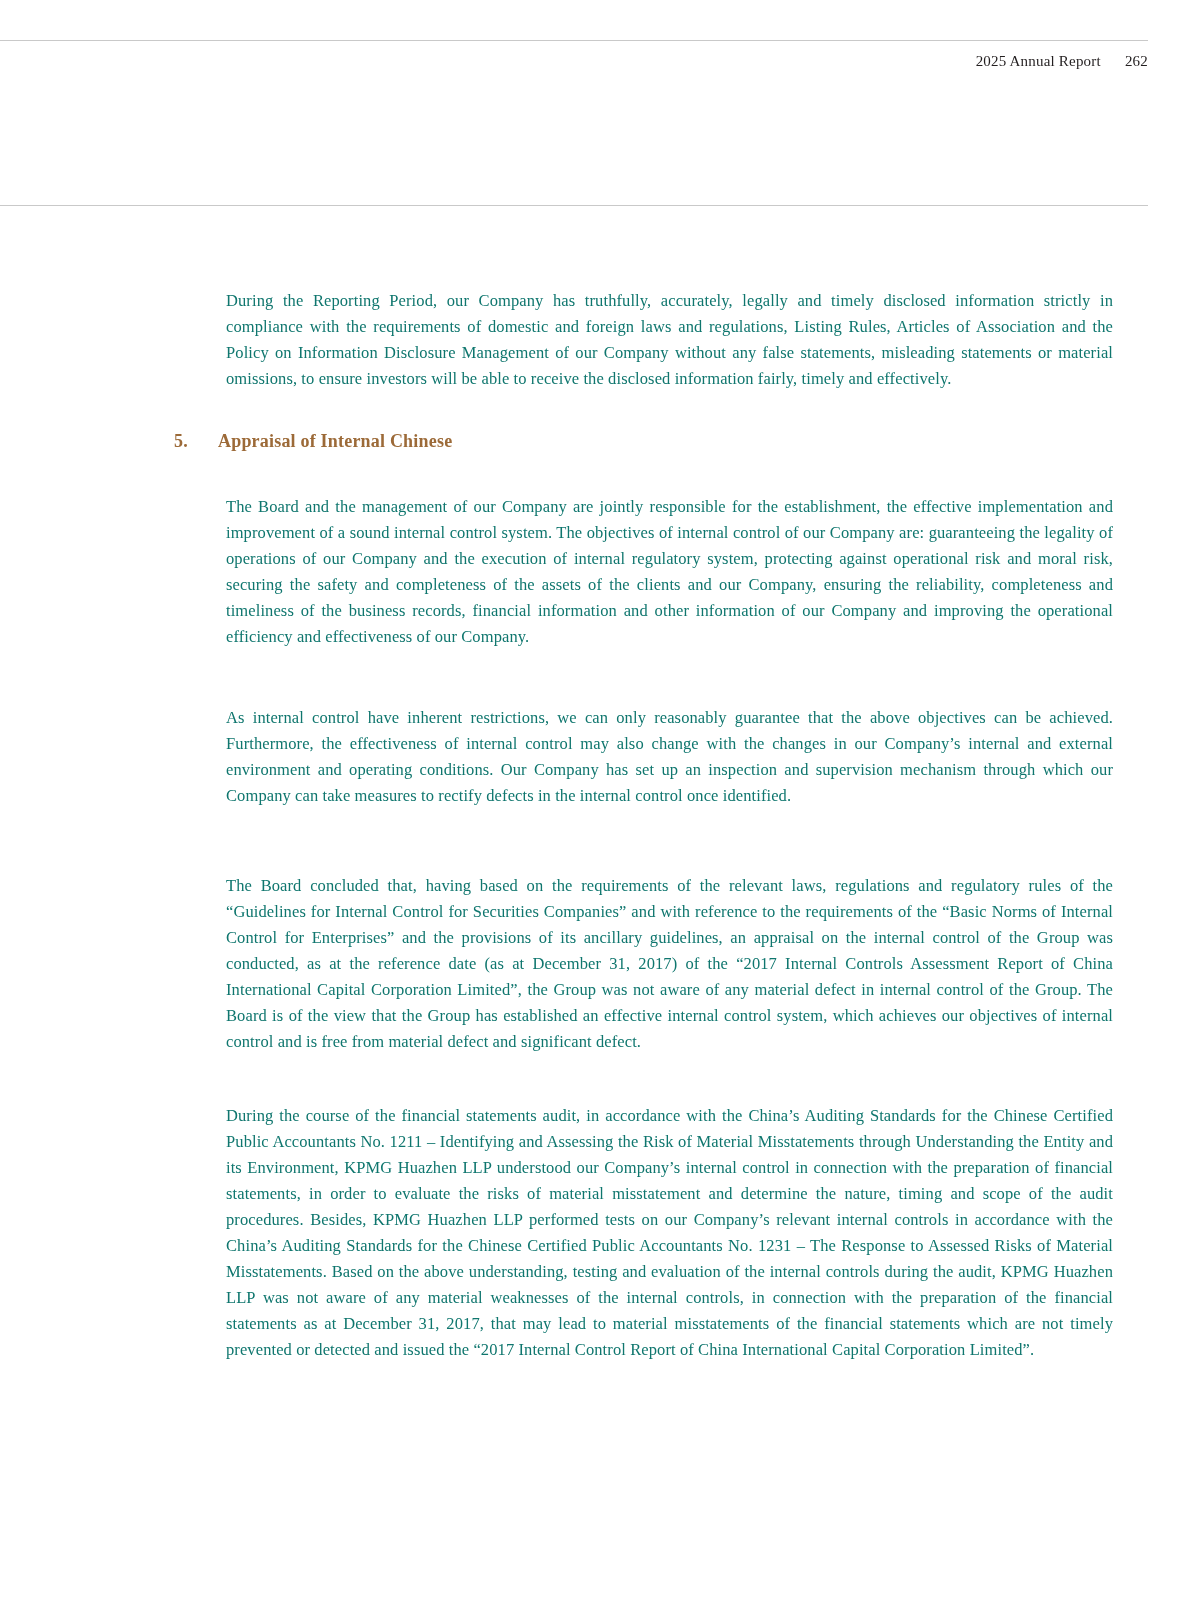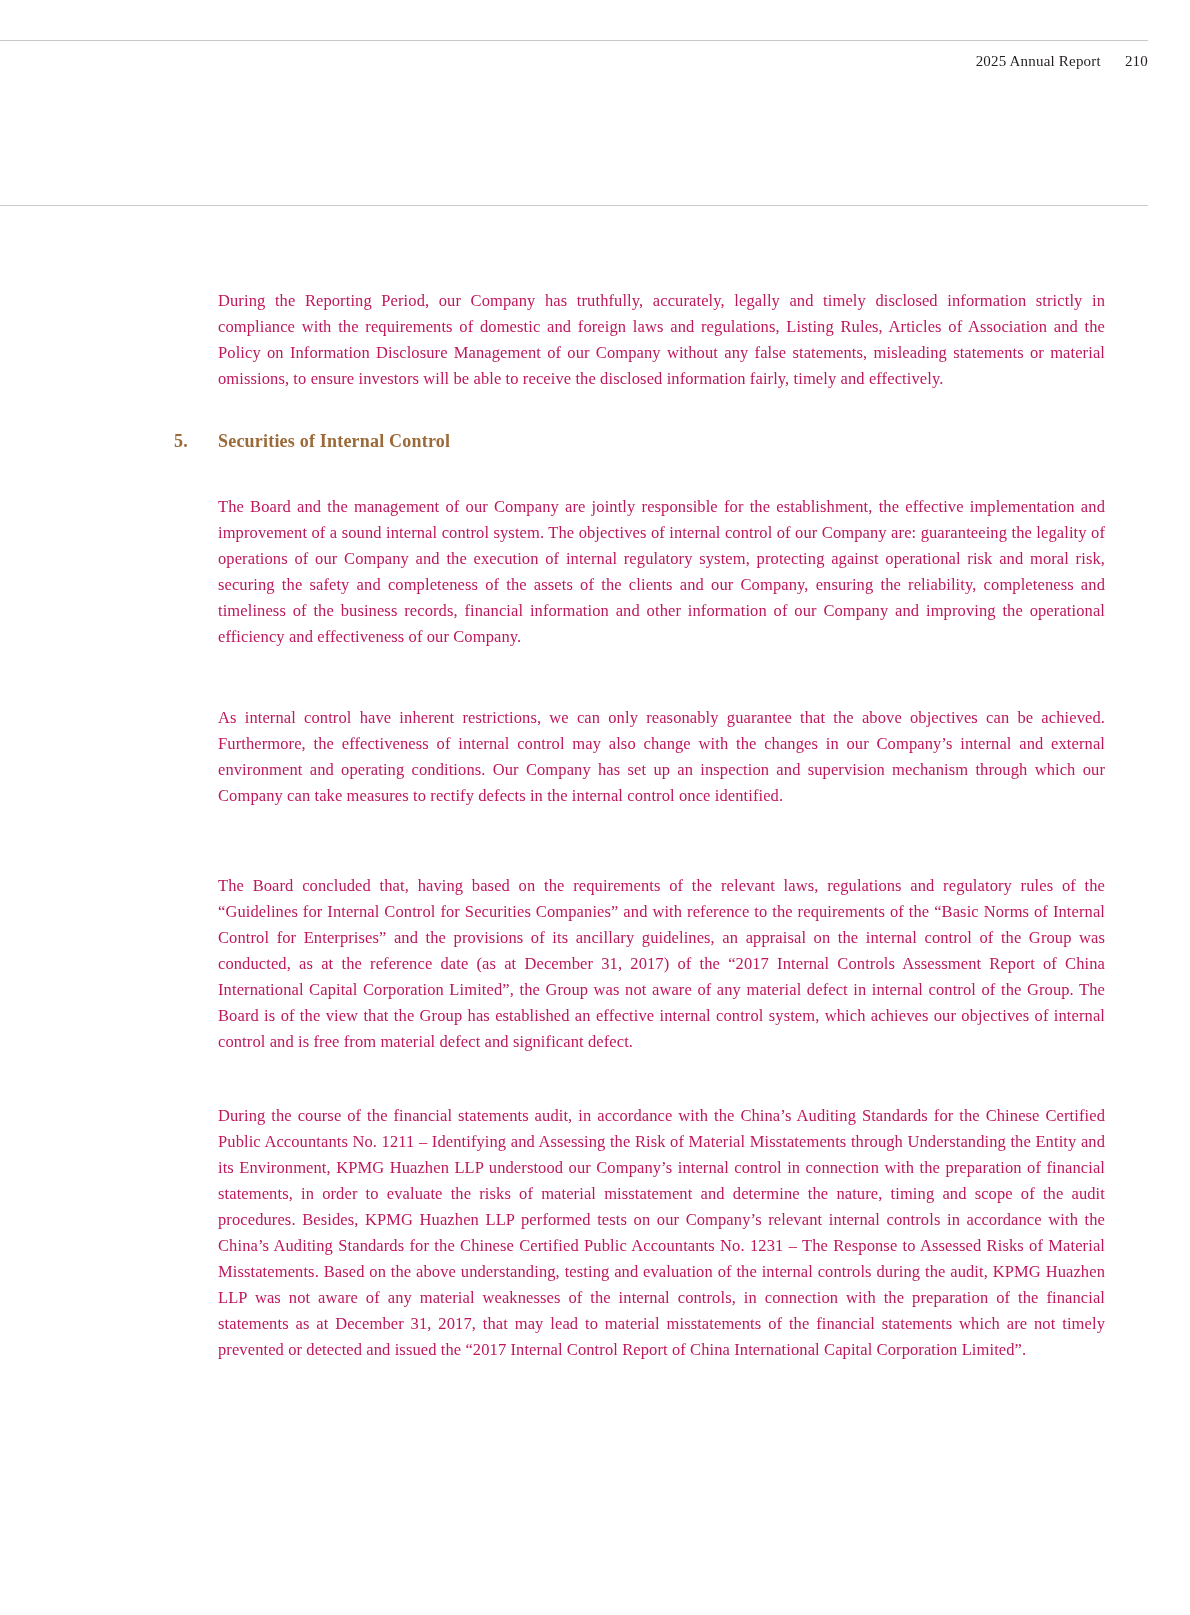--- a/index.html
+++ b/index.html
@@ -35,28 +35,28 @@
     line-height: 22px;
     color: #231f20;
     letter-spacing: 0.2px;
   }
   .page-header .page-num {
     display: inline-block;
     margin-left: 24px;
   }
   .body-par {
     position: absolute;
-    left: 218px;
+    left: 226px;
     width: 887px;
     font-size: 16.5px;
     line-height: 26px;
     text-align: justify;
     text-justify: inter-word;
     letter-spacing: 0.1px;
-    color: #be185d;
+    color: #0f766e;
   }
   .par-1 { top: 271px; }
   .par-2 { top: 477px; }
   .par-3 { top: 688px; }
   .par-4 { top: 856px; }
   .par-5 { top: 1086px; }
   .section-heading {
     position: absolute;
     top: 428px;
     left: 174px;
@@ -73,29 +73,29 @@
   }
 </style>
 </head>
 <body>
 
 <div class="page">
 
   <div class="rule rule-top"></div>
 
   <div class="page-header">
-    <span>2025 Annual Report</span><span class="page-num">210</span>
+    <span>2025 Annual Report</span><span class="page-num">262</span>
   </div>
 
   <div class="rule rule-mid"></div>
 
   <p class="body-par par-1">During the Reporting Period, our Company has truthfully, accurately, legally and timely disclosed information strictly in compliance with the requirements of domestic and foreign laws and regulations, Listing Rules, Articles of Association and the Policy on Information Disclosure Management of our Company without any false statements, misleading statements or material omissions, to ensure investors will be able to receive the disclosed information fairly, timely and effectively.</p>
 
   <div class="section-heading">
-    <span class="sec-num">5.</span><span>Securities of Internal Control</span>
+    <span class="sec-num">5.</span><span>Appraisal of Internal Chinese</span>
   </div>
 
   <p class="body-par par-2">The Board and the management of our Company are jointly responsible for the establishment, the effective implementation and improvement of a sound internal control system. The objectives of internal control of our Company are: guaranteeing the legality of operations of our Company and the execution of internal regulatory system, protecting against operational risk and moral risk, securing the safety and completeness of the assets of the clients and our Company, ensuring the reliability, completeness and timeliness of the business records, financial information and other information of our Company and improving the operational efficiency and effectiveness of our Company.</p>
 
   <p class="body-par par-3">As internal control have inherent restrictions, we can only reasonably guarantee that the above objectives can be achieved. Furthermore, the effectiveness of internal control may also change with the changes in our Company’s internal and external environment and operating conditions. Our Company has set up an inspection and supervision mechanism through which our Company can take measures to rectify defects in the internal control once identified.</p>
 
   <p class="body-par par-4">The Board concluded that, having based on the requirements of the relevant laws, regulations and regulatory rules of the “Guidelines for Internal Control for Securities Companies” and with reference to the requirements of the “Basic Norms of Internal Control for Enterprises” and the provisions of its ancillary guidelines, an appraisal on the internal control of the Group was conducted, as at the reference date (as at December 31, 2017) of the “2017 Internal Controls Assessment Report of China International Capital Corporation Limited”, the Group was not aware of any material defect in internal control of the Group. The Board is of the view that the Group has established an effective internal control system, which achieves our objectives of internal control and is free from material defect and significant defect.</p>
 
   <p class="body-par par-5">During the course of the financial statements audit, in accordance with the China’s Auditing Standards for the Chinese Certified Public Accountants No. 1211 – Identifying and Assessing the Risk of Material Misstatements through Understanding the Entity and its Environment, KPMG Huazhen LLP understood our Company’s internal control in connection with the preparation of financial statements, in order to evaluate the risks of material misstatement and determine the nature, timing and scope of the audit procedures. Besides, KPMG Huazhen LLP performed tests on our Company’s relevant internal controls in accordance with the China’s Auditing Standards for the Chinese Certified Public Accountants No. 1231 – The Response to Assessed Risks of Material Misstatements. Based on the above understanding, testing and evaluation of the internal controls during the audit, KPMG Huazhen LLP was not aware of any material weaknesses of the internal controls, in connection with the preparation of the financial statements as at December 31, 2017, that may lead to material misstatements of the financial statements which are not timely prevented or detected and issued the “2017 Internal Control Report of China International Capital Corporation Limited”.</p>
 

